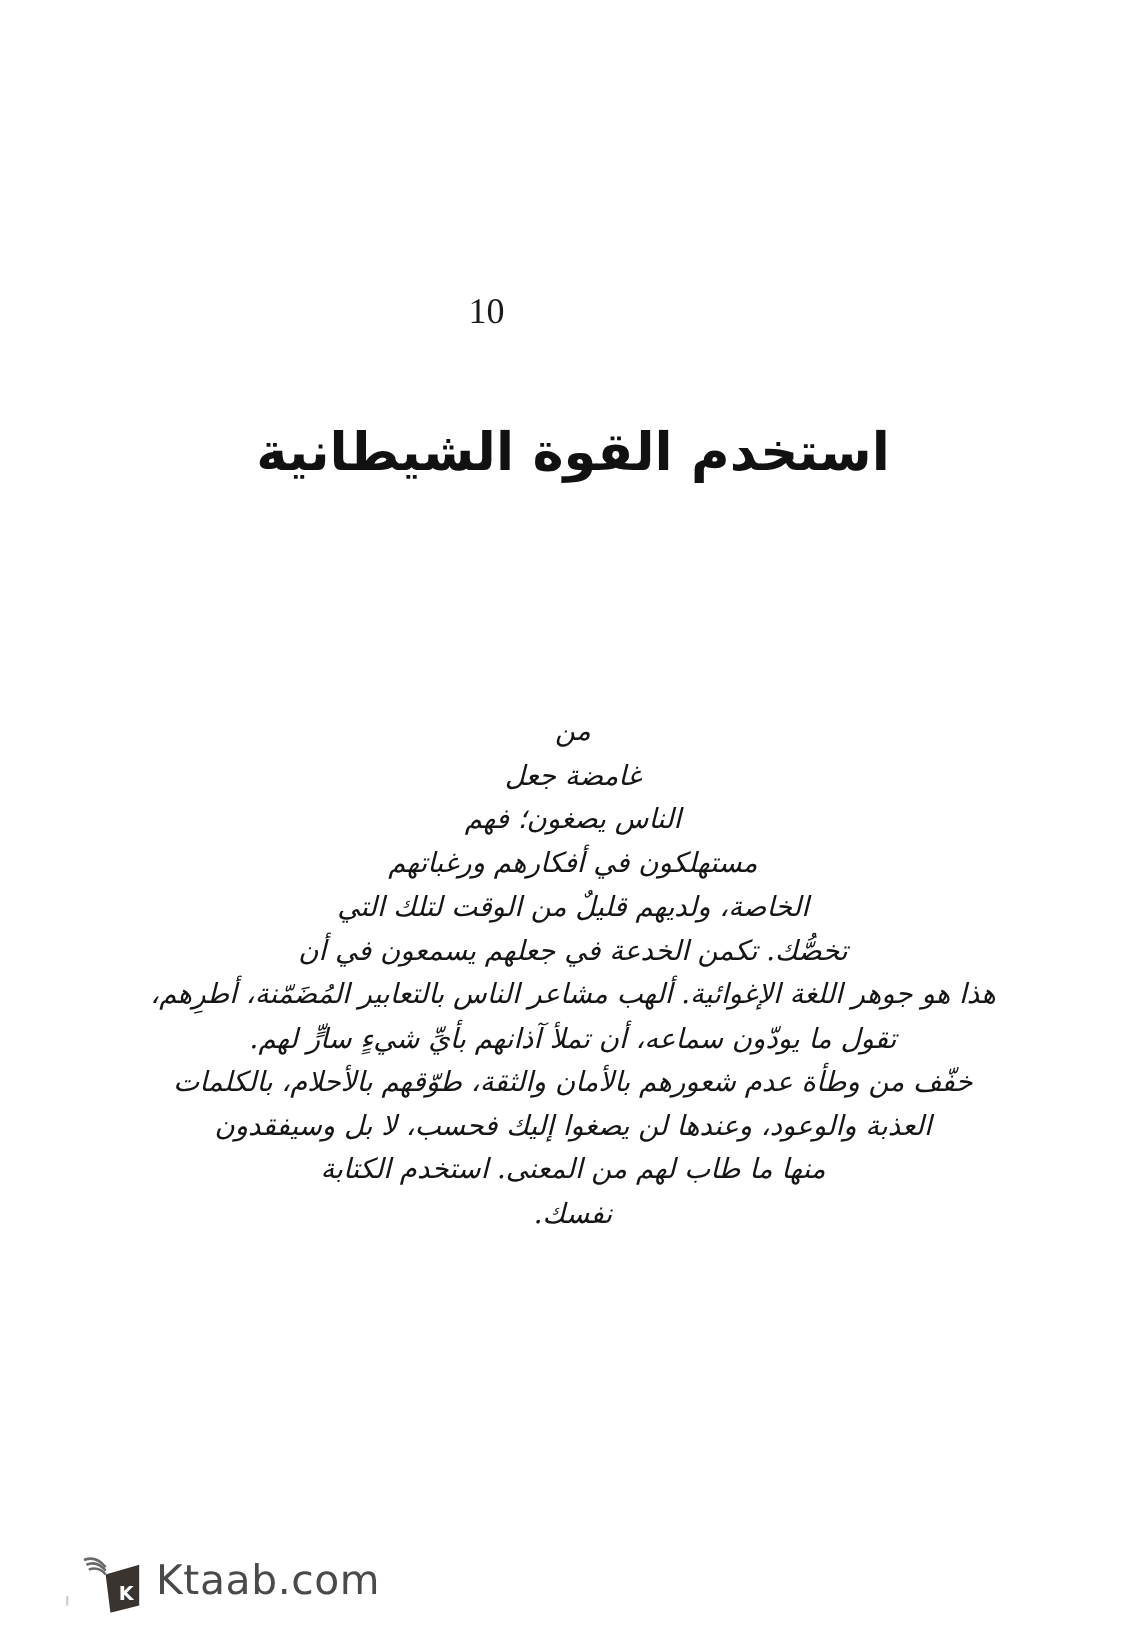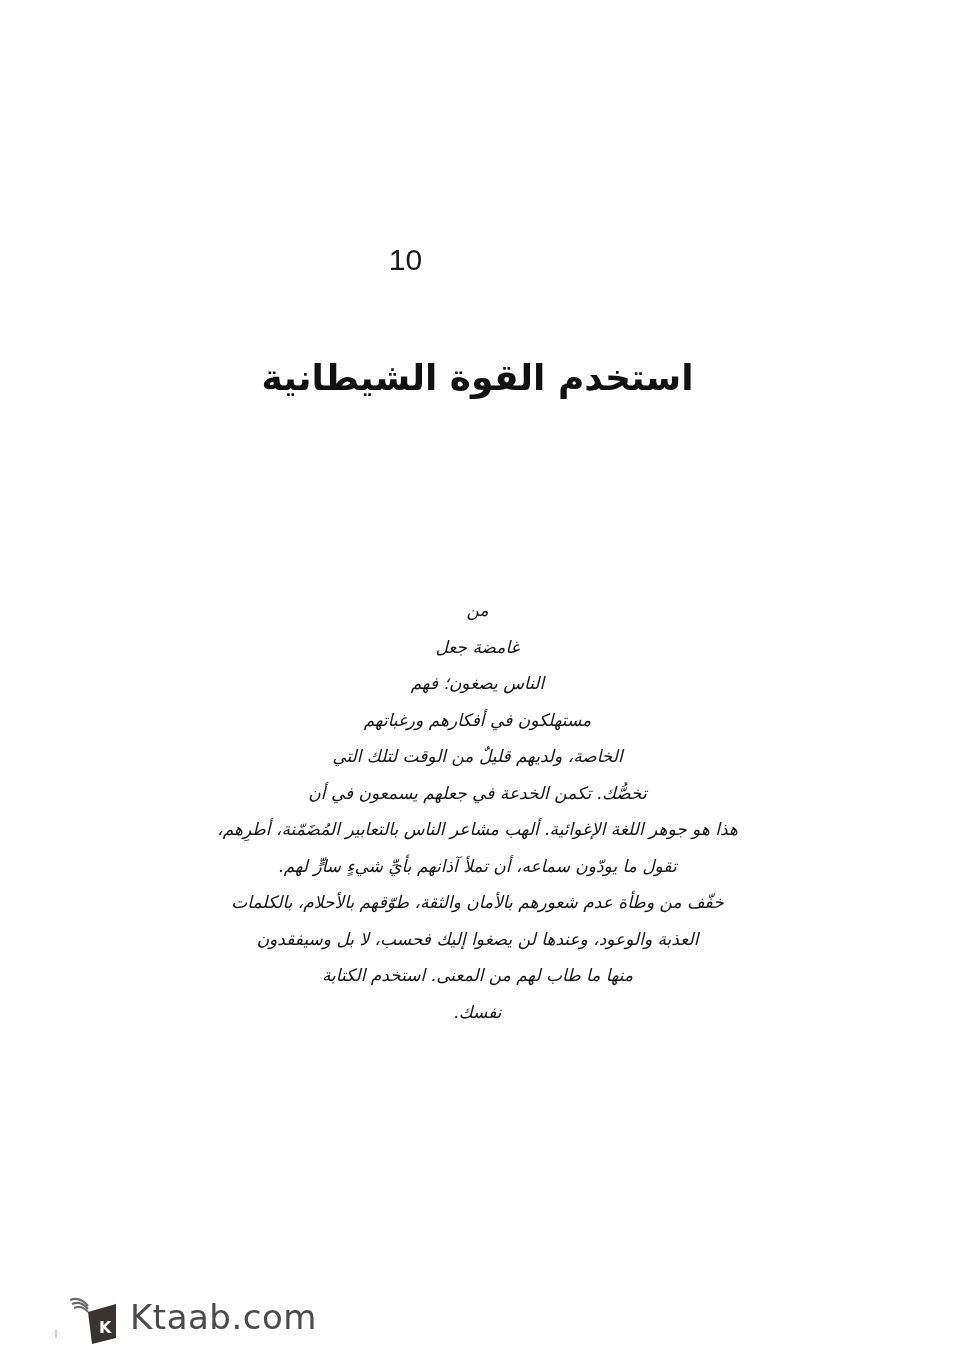--- a/index.html
+++ b/index.html
@@ -2,35 +2,35 @@
 <html><head>
   <meta charset="utf-8">
   <style>
     html, body { margin: 0; padding: 0; background: #ffffff; }
     body {
       width: 955px; height: 1370px; position: relative; overflow: hidden;
       font-family: "DejaVu Serif", serif; color: #111111;
     }
     .chapter-number {
       position: absolute; top: 240px; left: 0; width: 811px;
-      text-align: center; font-family: Liberation Sans, sans-serif;
+      text-align: center; font-family: Liberation Serif, serif;
       font-size: 30px; line-height: 40px; color: #1a1a1a;
     }
     .chapter-title {
       position: absolute; top: 352px; left: 0; width: 955px;
       text-align: center; direction: rtl;
       font-family: "DejaVu Sans", sans-serif; font-weight: bold;
-      font-size: 36px; line-height: 52px; color: #111111;
+      font-size: 44px; line-height: 52px; color: #111111;
     }
     .chapter-title div { white-space: nowrap; }
     .body-text {
       position: absolute; top: 592px; left: 0; width: 955px;
       direction: rtl; text-align: center;
       font-family: "DejaVu Serif", serif; font-style: italic;
-      font-size: 17px; line-height: 36.5px; color: #151515;
+      font-size: 23px; line-height: 36.5px; color: #151515;
     }
     .body-text .line { white-space: nowrap; }
     .footer-logo {
       position: absolute; left: 66px; top: 1290px;
       display: flex; align-items: center; gap: 10px;
     }
     .logo-mark { width: 54px; height: 54px; position: relative; }
     .logo-text {
       font-family: "DejaVu Sans", sans-serif; font-size: 34px;
       color: #4a4a4a; letter-spacing: 0.5px;

